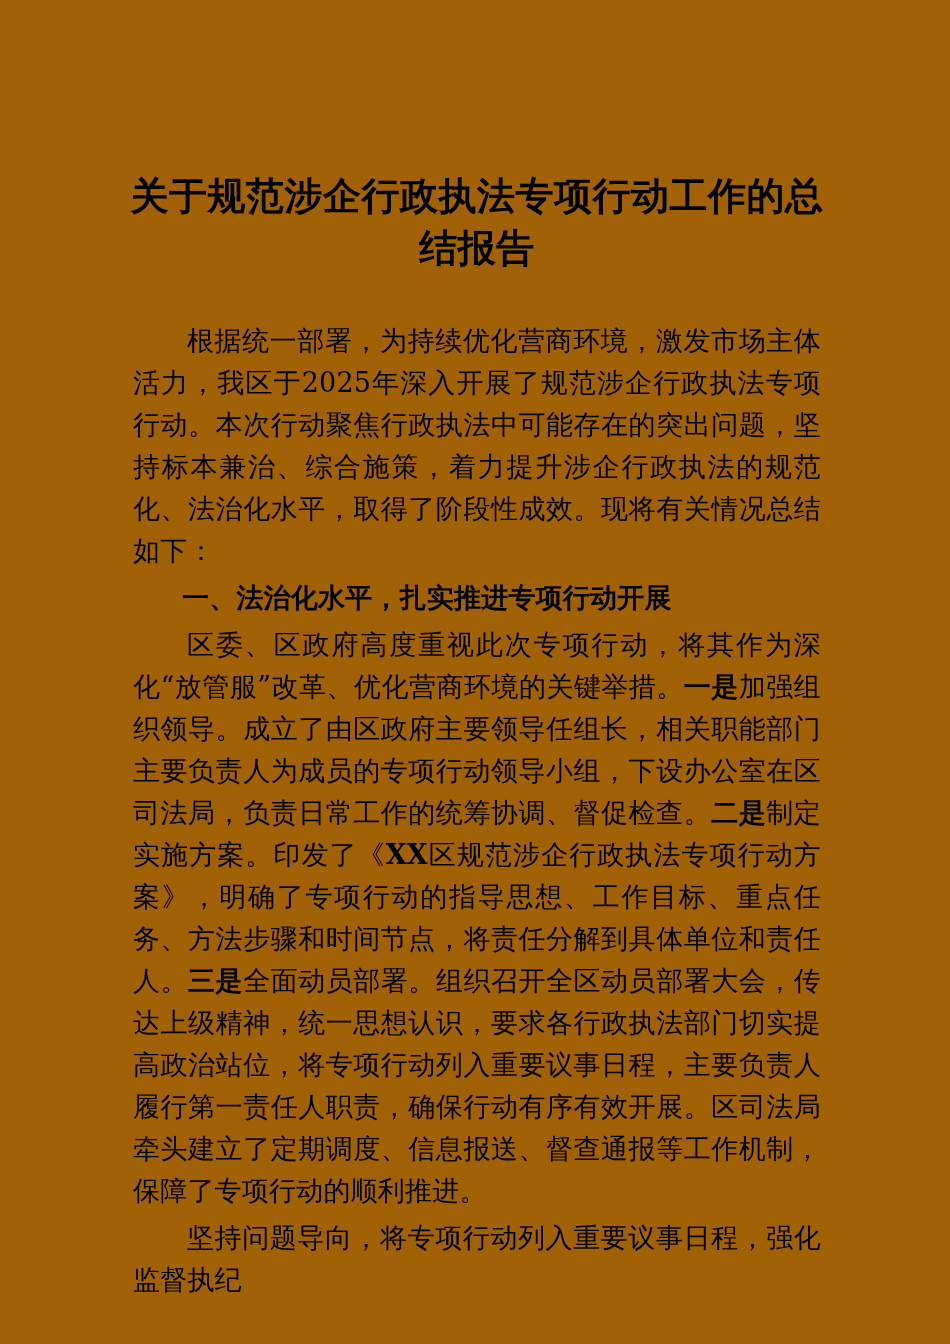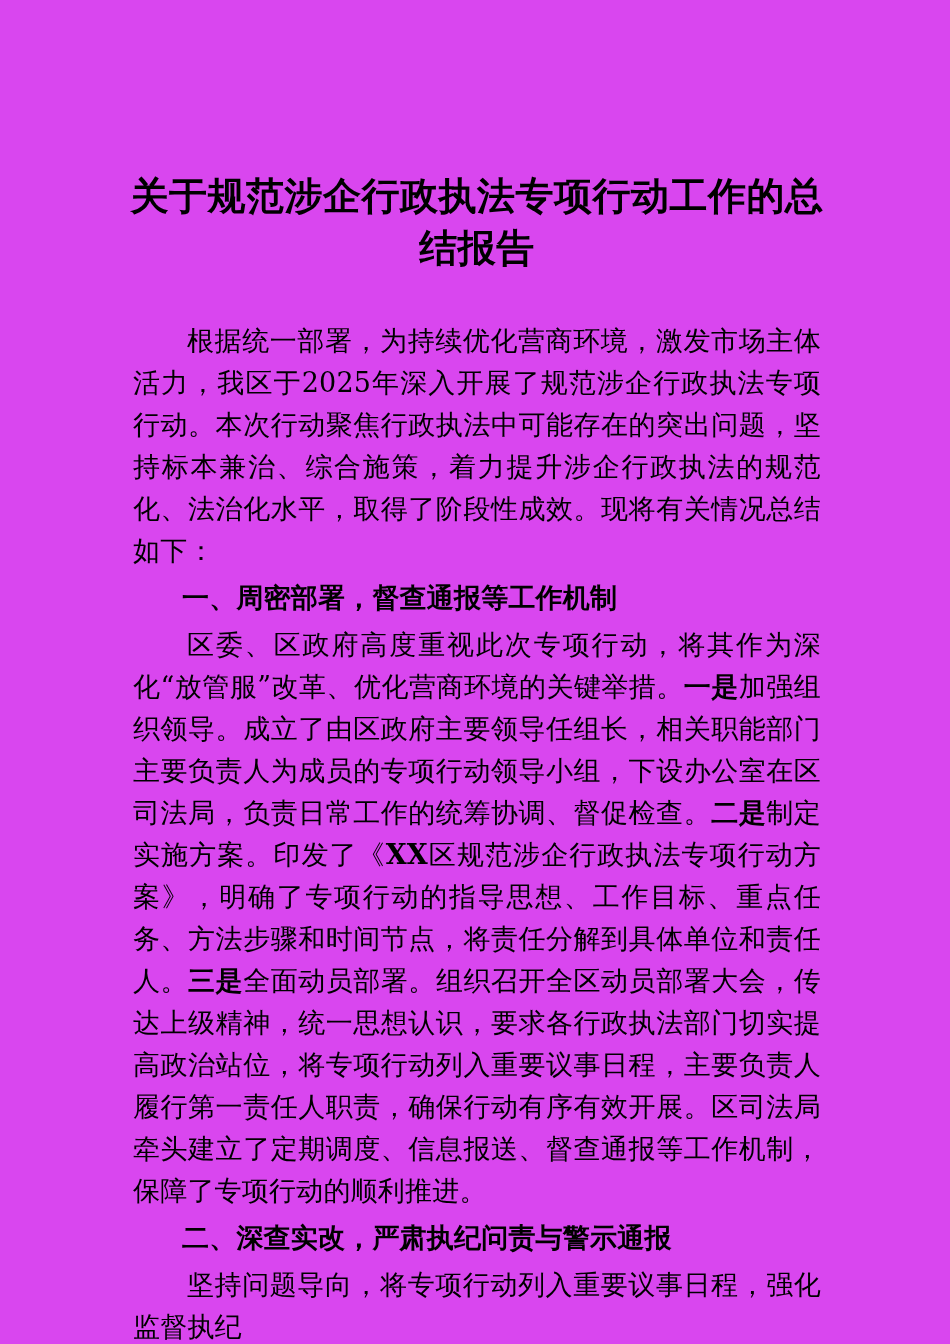--- a/index.html
+++ b/index.html
@@ -13,21 +13,21 @@
   body {
     font-family: "DejaVu Serif", "Liberation Serif", serif;
     color: #000000;
     overflow: hidden;
     position: relative;
   }
 
   .page {
     width: 950px;
     height: 1344px;
-    background: #d946ef;
+    background: #a16207;
     position: relative;
     padding: 0;
   }
 
   .content {
     position: absolute;
     left: 128px;
     top: 170px;
     width: 698px;
   }
@@ -71,22 +71,21 @@
 </head>
 <body style="background: rgb(255, 255, 255); color: rgb(0, 0, 0);">
 
 <div class="page">
   <div class="content">
 
     <h1 class="doc-title" id="title-el">关于规范涉企行政执法专项行动工作的总结报告</h1>
 
     <p class="para" id="p-intro">根据统一部署，为持续优化营商环境，激发市场主体活力，我区于2025年深入开展了规范涉企行政执法专项行动。本次行动聚焦行政执法中可能存在的突出问题，坚持标本兼治、综合施策，着力提升涉企行政执法的规范化、法治化水平，取得了阶段性成效。现将有关情况总结如下：</p>
 
-    <p class="section-heading" id="h-1">一、周密部署，督查通报等工作机制</p>
+    <p class="section-heading" id="h-1">一、法治化水平，扎实推进专项行动开展</p>
 
     <p class="para" id="p-1"><span>区委、区政府高度重视此次专项行动，将其作为深化“放管服”改革、优化营商环境的关键举措。</span><span class="b">一是</span><span>加强组织领导。成立了由区政府主要领导任组长，相关职能部门主要负责人为成员的专项行动领导小组，下设办公室在区司法局，负责日常工作的统筹协调、督促检查。</span><span class="b">二是</span><span>制定实施方案。印发了《</span><span class="b">XX</span><span>区规范涉企行政执法专项行动方案》，明确了专项行动的指导思想、工作目标、重点任务、方法步骤和时间节点，将责任分解到具体单位和责任人。</span><span class="b">三是</span><span>全面动员部署。组织召开全区动员部署大会，传达上级精神，统一思想认识，要求各行政执法部门切实提高政治站位，将专项行动列入重要议事日程，主要负责人履行第一责任人职责，确保行动有序有效开展。区司法局牵头建立了定期调度、信息报送、督查通报等工作机制，保障了专项行动的顺利推进。</span></p>
 
-    <p class="section-heading" id="h-2">二、深查实改，严肃执纪问责与警示通报</p>
 
     <p class="para" id="p-2">坚持问题导向，将专项行动列入重要议事日程，强化监督执纪</p>
 
   </div>
 </div>
 
 </body></html>

